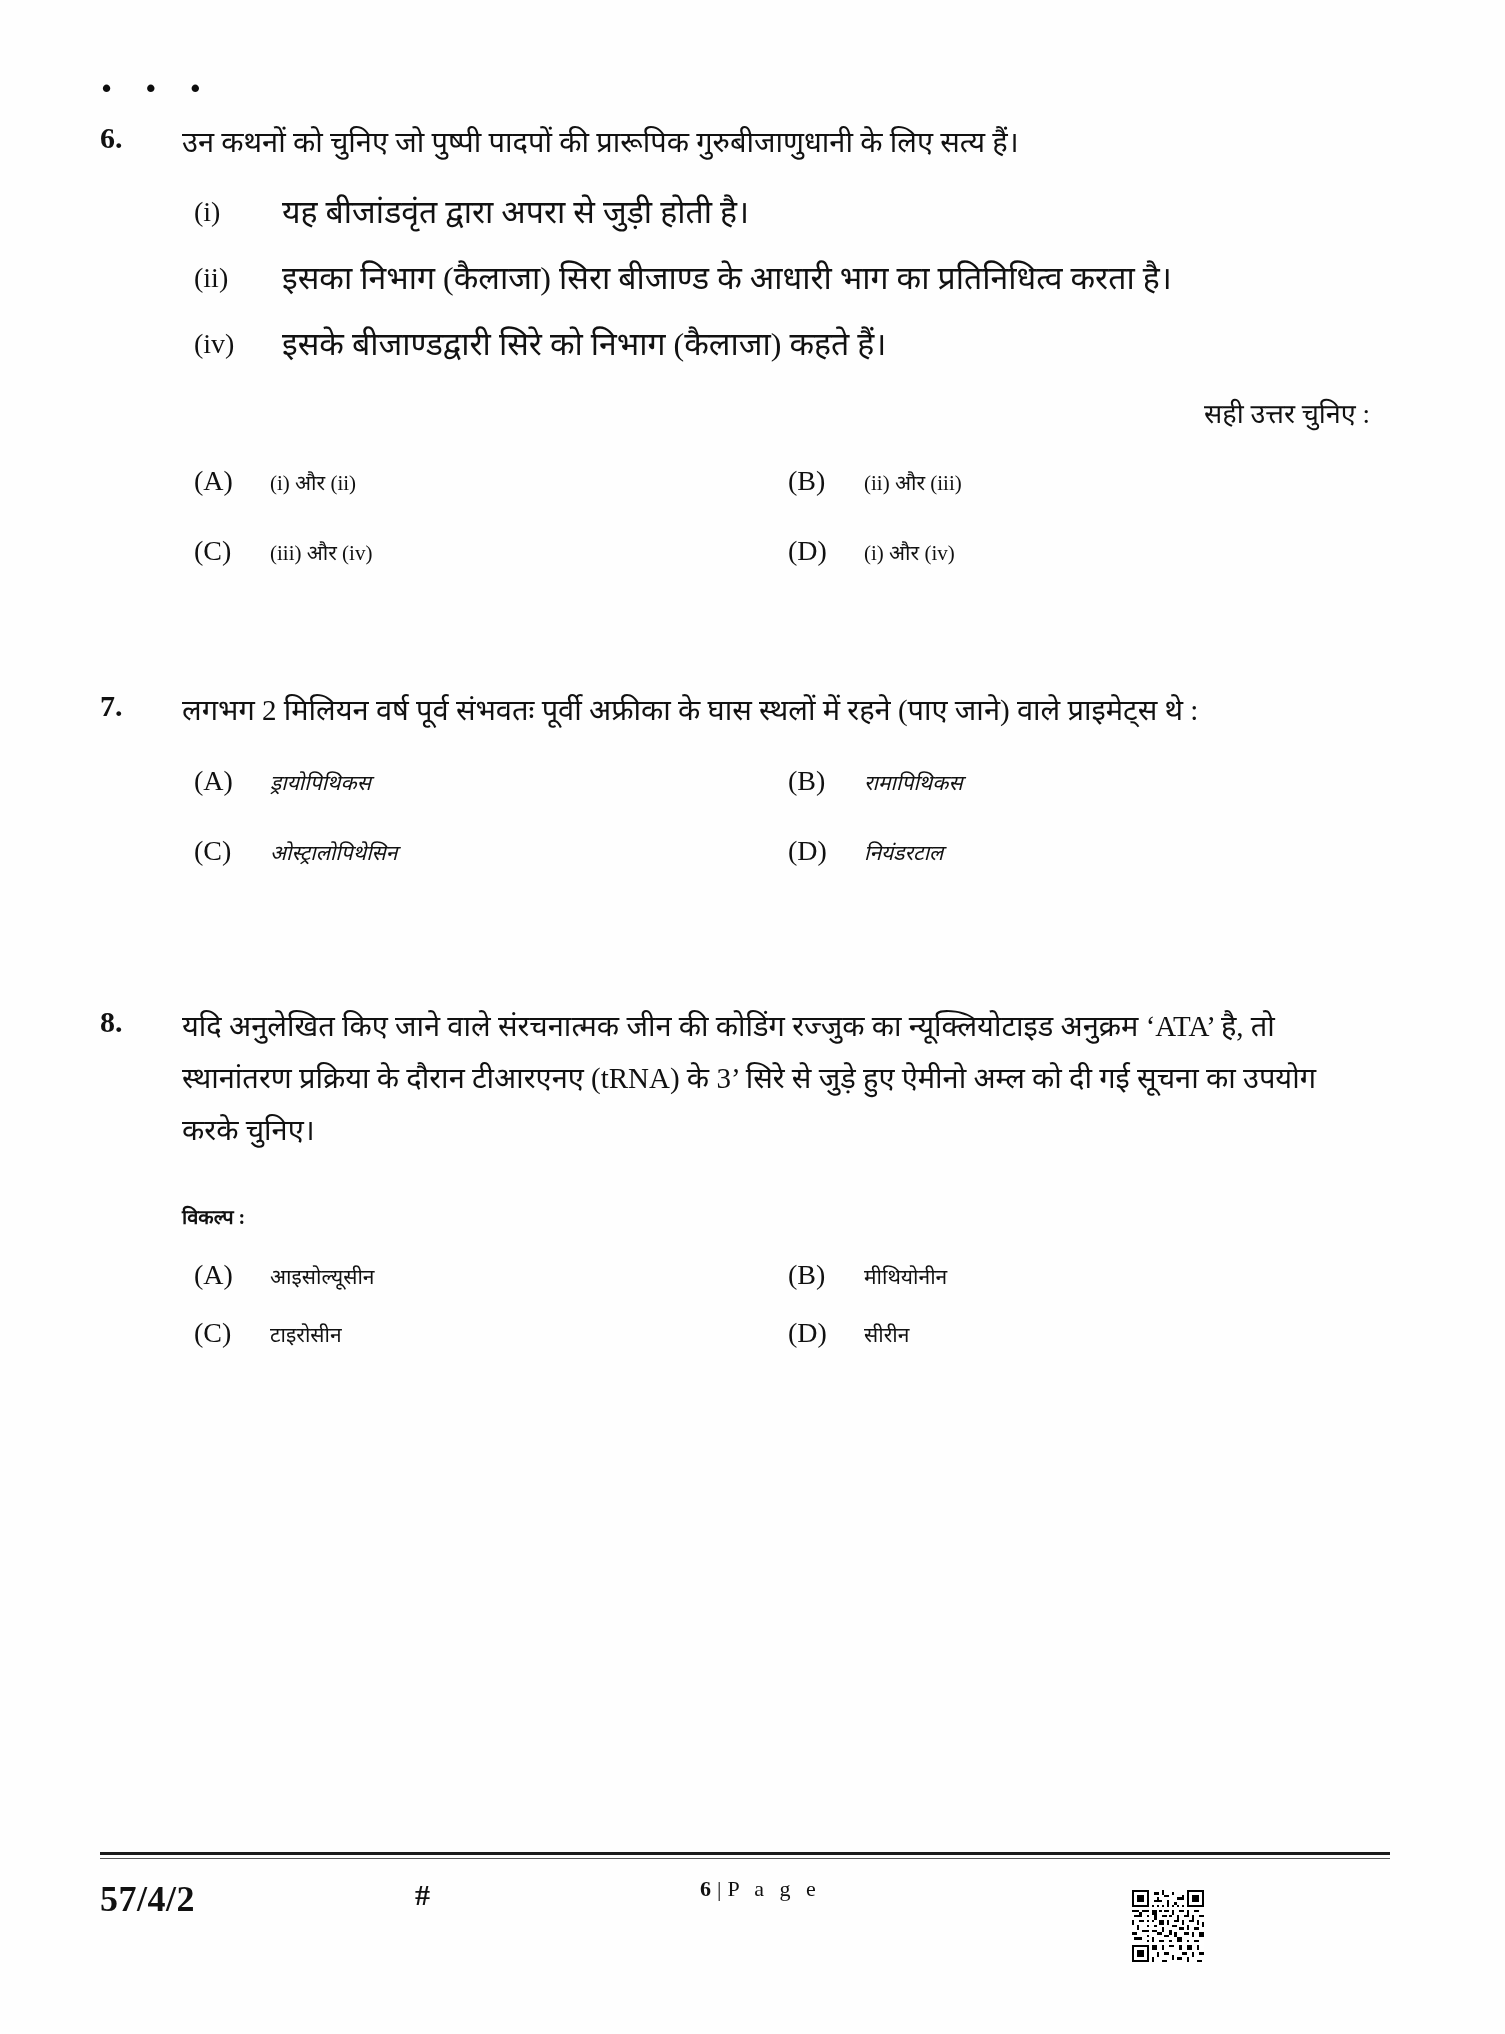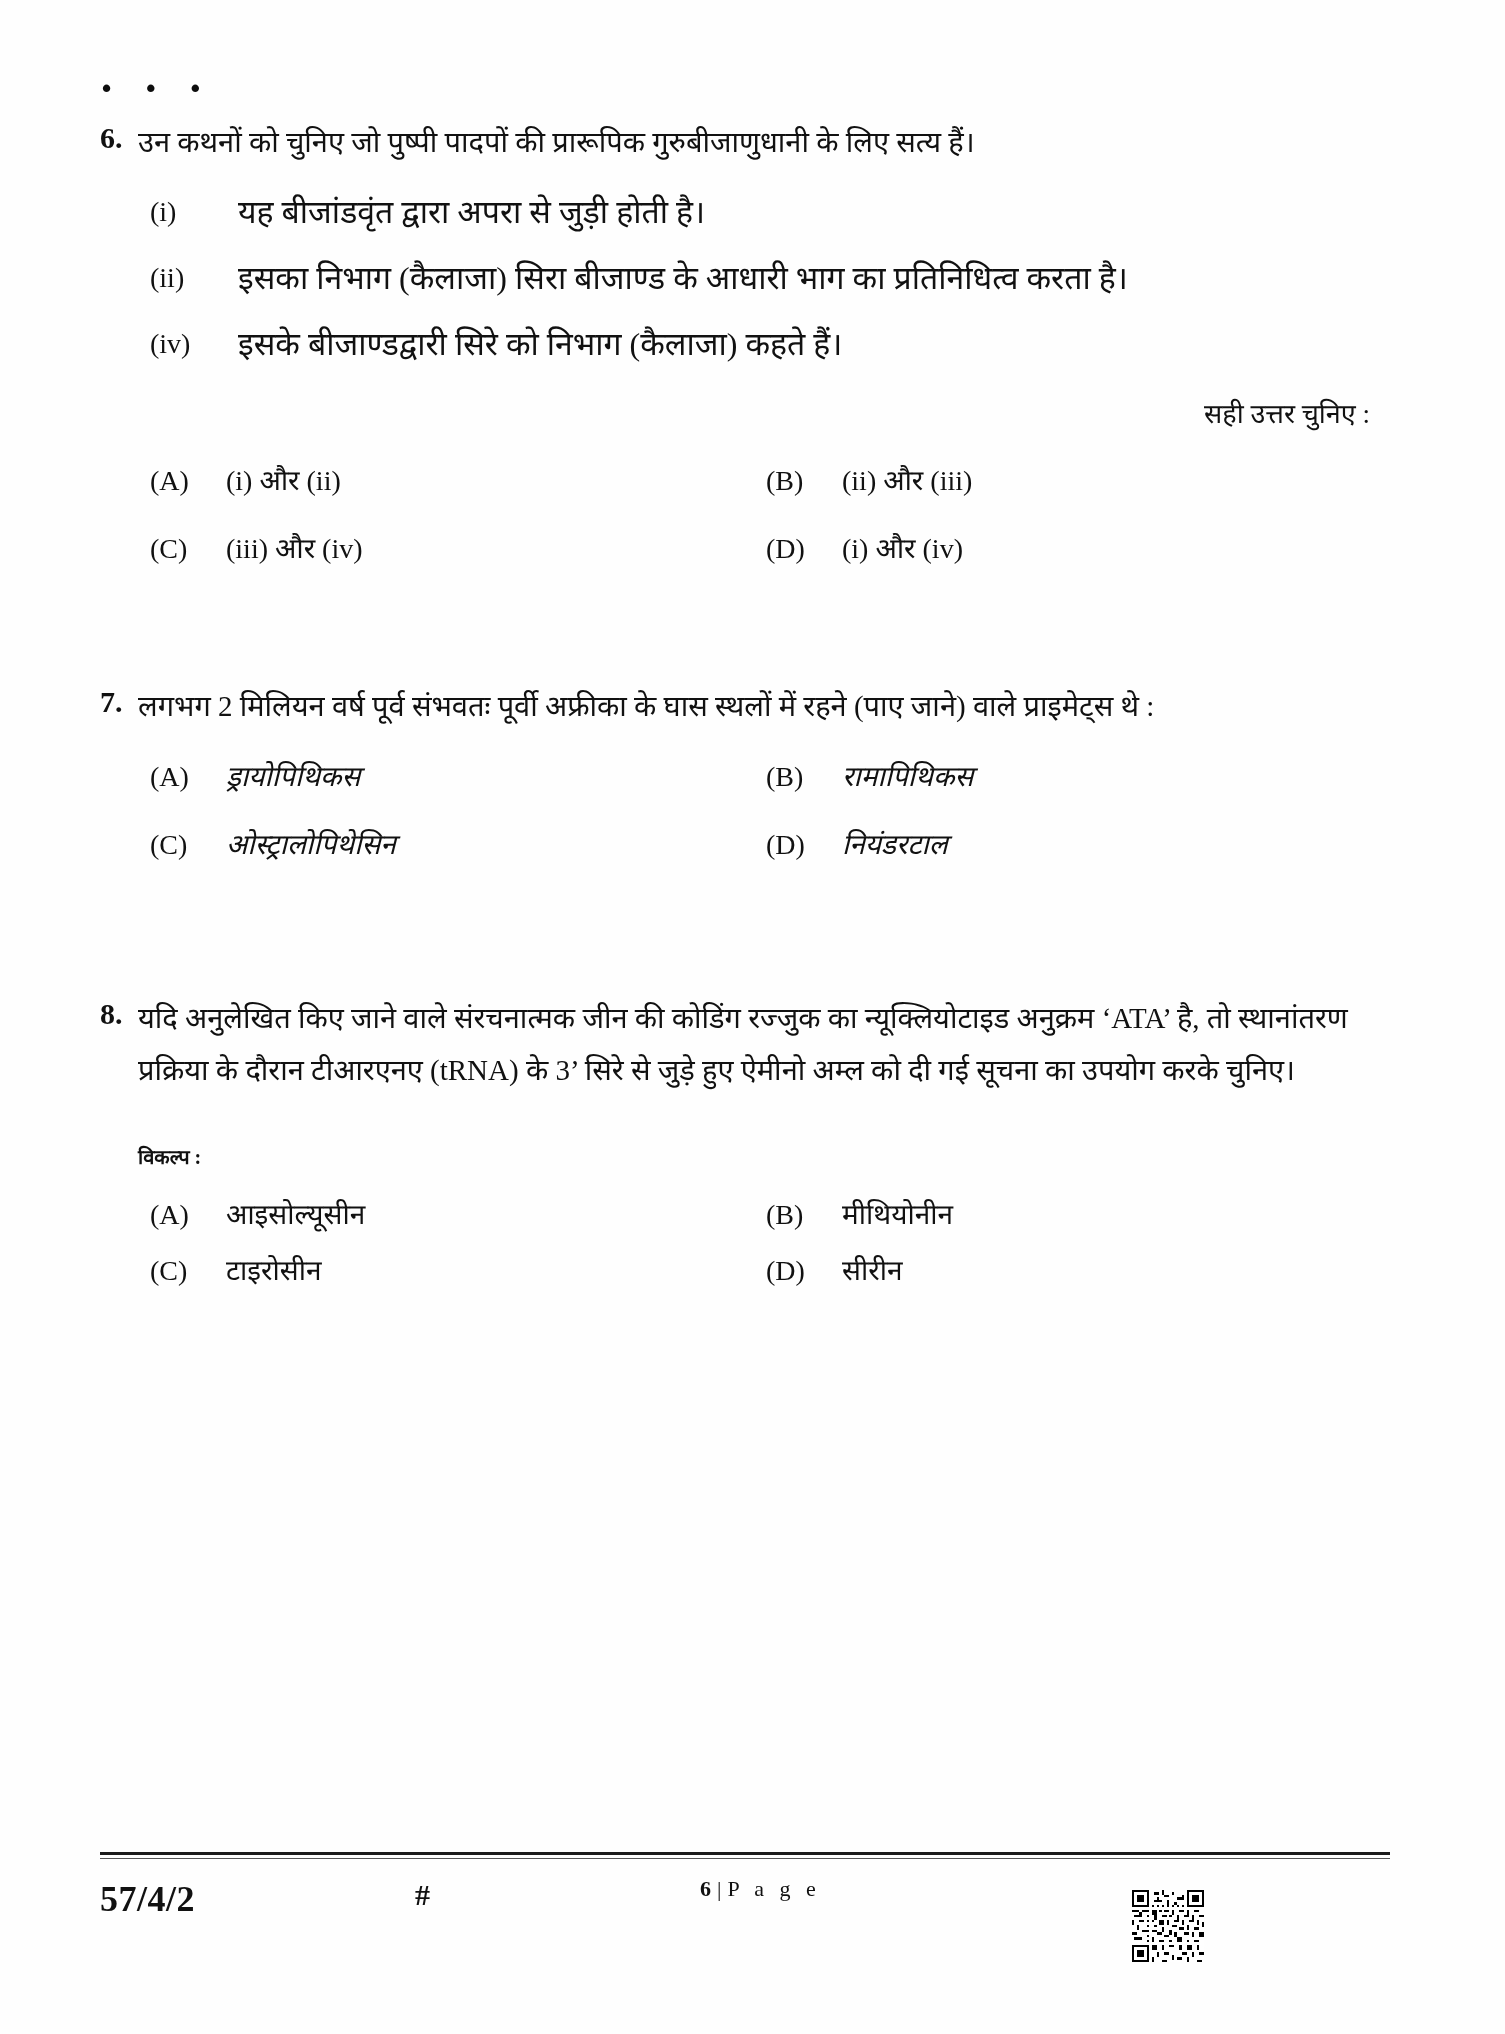--- a/index.html
+++ b/index.html
@@ -49,21 +49,21 @@
   .qnum {
     position: absolute;
     left: 0;
     top: 0;
     width: 62px;
     font-weight: 700;
     font-size: 30px;
     line-height: 44px;
   }
   .qbody {
-    margin-left: 38px;
+    margin-left: 82px;
   }
   .qtext {
     font-size: 29px;
     line-height: 52px;
     text-align: left;
   }
 
   
   .subitem {
     position: relative;
@@ -106,21 +106,21 @@
   }
   .optlabel {
     width: 88px;
     flex: 0 0 88px;
     font-size: 28px;
     line-height: 42px;
     padding-left: 12px;
     box-sizing: border-box;
   }
   .opttext {
-    font-size: 28px;
+    font-size: 21px;
     line-height: 42px;
   }
   .italic .opttext {
     font-style: italic;
   }
 
   .gap-lg { height: 84px; }
   .gap-xl { height: 100px; }
 
   

